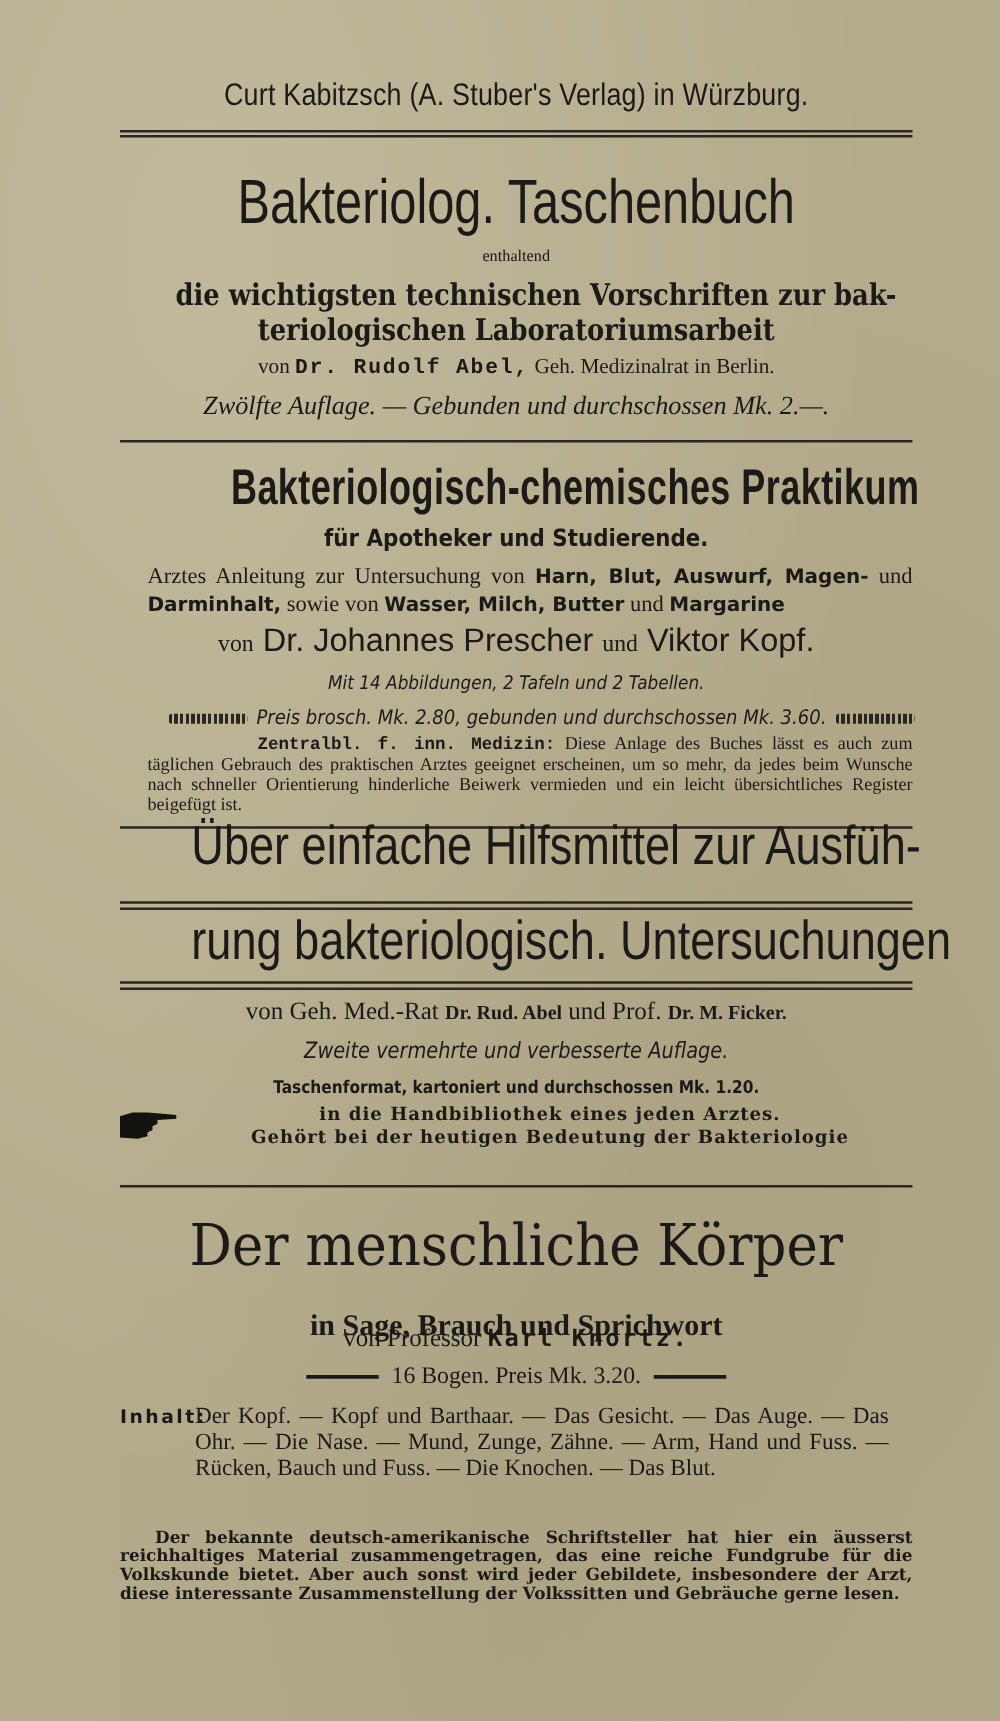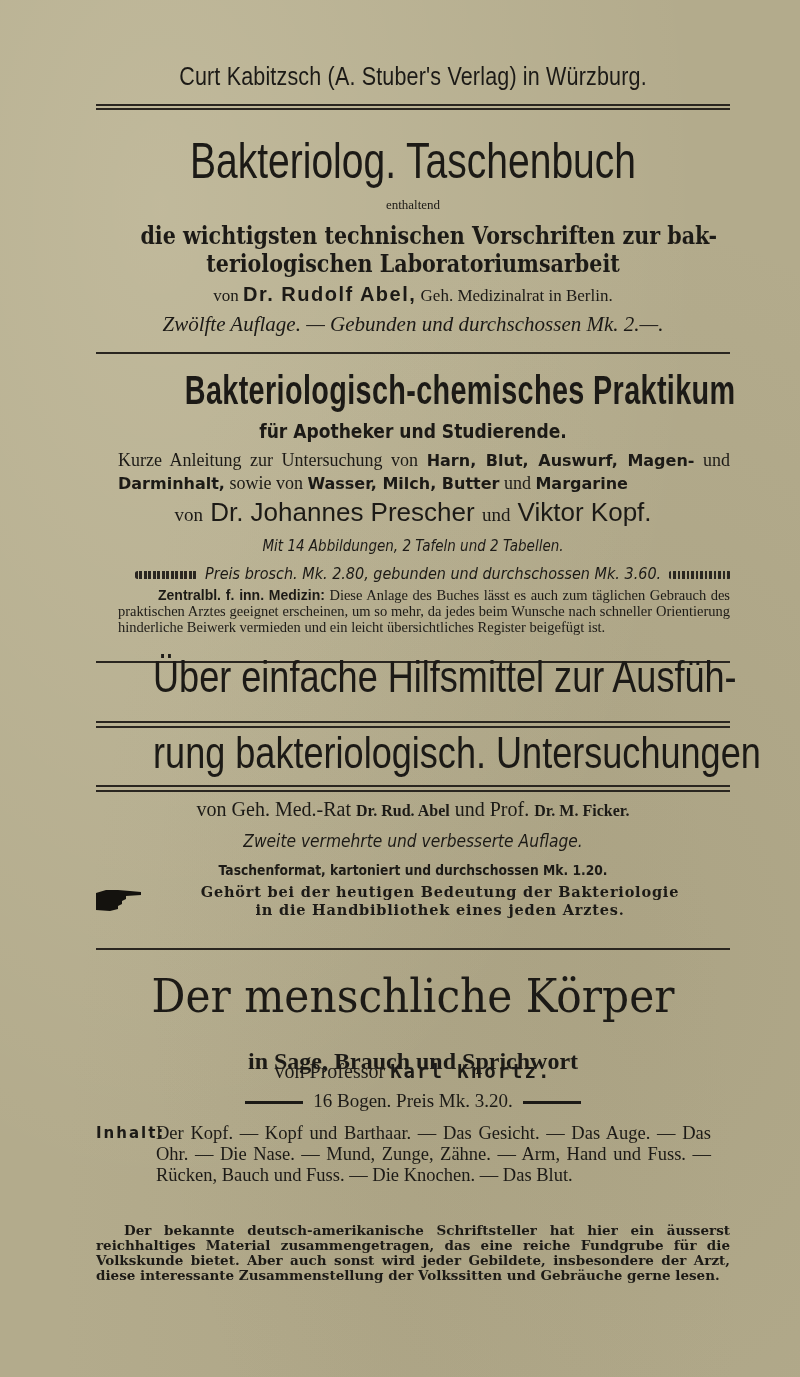--- a/index.html
+++ b/index.html
@@ -18,35 +18,35 @@
     .rule { position: absolute; left: 96px; width: 634px; height: 2px; background: #2a2620; }
     .dbl { position: absolute; left: 96px; width: 634px; height: 7px;
            border-top: 2px solid #2a2620; border-bottom: 2px solid #2a2620; box-sizing: border-box; }
 
     .publisher { top: 62px; font-size: 25px; letter-spacing: 0.2px; font-family: "Liberation Sans", sans-serif; transform: scaleX(0.86); transform-origin: center; }
     .title1 { top: 132px; font-size: 50px; font-family: "Liberation Sans", sans-serif; font-stretch: condensed; transform: scaleX(0.78); transform-origin: center; }
     .small-serif { font-family: "Liberation Serif", serif; }
     .enth { top: 197px; font-size: 13px; }
     .vors { top: 222px; font-size: 24px; font-weight: bold; font-family: "DejaVu Serif", serif; line-height: 28px; transform: scaleX(0.86); transform-origin: center; }
     .vonabel { top: 283px; font-size: 17px; }
-    .vonabel b { font-family: Liberation Sans, sans-serif; font-size: 20px; letter-spacing: 1.5px; }
+    .vonabel b { font-family: Liberation Mono, monospace; font-size: 17px; letter-spacing: 1.5px; }
     .aufl12 { top: 312px; font-size: 21px; font-style: italic; }
 
     .title2 { top: 368px; font-size: 40px; font-weight: bold; font-family: "Liberation Sans", sans-serif; transform: scaleX(0.72); transform-origin: center; letter-spacing: 0.5px; }
     .fuer { top: 420px; font-size: 19px; font-weight: bold; font-family: "DejaVu Sans", sans-serif; transform: scaleX(0.9); transform-origin: center; }
     .kurze { top: 449px; left: 118px; width: 612px; text-align: justify; font-size: 18px; line-height: 22px; white-space: normal; }
     .kurze b { font-family: "DejaVu Sans", sans-serif; font-size: 16px; }
     .vonpres { top: 497px; font-size: 26px; font-family: "Liberation Sans", sans-serif; }
     .vonpres .s { font-size: 19px; font-family: "Liberation Serif", serif; }
     .mit14 { top: 537px; font-size: 15px; font-style: italic; font-family: "DejaVu Sans", sans-serif; transform: scaleX(0.9); transform-origin: center; }
     .preis { top: 564px; font-size: 16px; font-style: italic; font-family: "DejaVu Sans", sans-serif; transform: scaleX(0.9); transform-origin: center; }
     .orn { display: inline-block; width: 70px; height: 8px; vertical-align: middle;
            background: repeating-linear-gradient(90deg, #2a2620 0 3px, transparent 3px 5px); border-radius: 3px; margin: 0 8px; }
     .review { top: 587px; left: 118px; width: 612px; font-size: 14.5px; line-height: 16px; white-space: normal; text-align: justify; font-family: "Liberation Serif", serif; }
-    .review b { font-family: Liberation Sans, sans-serif; font-size: 14px; }
+    .review b { font-family: Liberation Mono, monospace; font-size: 14px; margin-left: 48px; }
     .review .ind { padding-left: 40px; }
 
     .title3 { font-size: 44px; font-family: "Liberation Sans", sans-serif; transform: scaleX(0.82); transform-origin: center; }
     .t3a { top: 652px; }
     .t3b { top: 713px; }
     .vonficker { top: 775px; font-size: 20px; }
     .vonficker b { font-family: Liberation Serif, serif; font-size: 16px; }
     .zweite { top: 808px; font-size: 18px; font-style: italic; font-family: "DejaVu Sans", sans-serif; transform: scaleX(0.86); transform-origin: center; }
     .tasch { top: 841px; font-size: 14px; font-weight: bold; font-family: "DejaVu Sans", sans-serif; transform: scaleX(0.88); transform-origin: center; }
     .gehoert { top: 863px; left: 140px; width: 600px; font-size: 14.5px; line-height: 18px; font-weight: bold; font-family: "DejaVu Serif", serif; letter-spacing: 0.8px; }
@@ -85,21 +85,21 @@
       <span>Geh. Medizinalrat in Berlin.</span>
     </div>
     <div class="abs aufl12">Zwölfte Auflage. — Gebunden und durchschossen Mk. 2.—.</div>
   </section>
   <div class="rule" style="top:352px;"></div>
 
   <section>
     <div class="abs title2">Bakteriologisch-chemisches Praktikum</div>
     <div class="abs fuer">für Apotheker und Studierende.</div>
     <div class="abs kurze">
-      <span>Kurze Anleitung zur Untersuchung von</span>
+      <span>Arztes Anleitung zur Untersuchung von</span>
       <b>Harn, Blut, Auswurf, Magen-</b>
       <span>und</span>
       <b>Darminhalt,</b>
       <span>sowie von</span>
       <b>Wasser, Milch, Butter</b>
       <span>und</span>
       <b>Margarine</b>
     </div>
     <div class="abs vonpres">
       <span class="s">von</span>
@@ -128,22 +128,22 @@
       <b>Dr. Rud. Abel</b>
       <span>und Prof.</span>
       <b>Dr. M. Ficker.</b>
     </div>
     <div class="abs zweite" style="top:830px;">Zweite vermehrte und verbesserte Auflage.</div>
     <div class="abs tasch" style="top:862px;">Taschenformat, kartoniert und durchschossen Mk. 1.20.</div>
     <svg class="hand" style="top:887px;" viewBox="0 0 46 26">
       <path d="M0 6 L10 3 L22 3 L34 4 L45 5 L45 8 L30 9 L30 12 L26 14 L26 17 L22 19 L22 22 L14 24 L0 23 Z" fill="#14120e"></path>
     </svg>
     <div class="abs gehoert" style="top:883px;">
+      <div>in die Handbibliothek eines jeden Arztes.</div>
       <div>Gehört bei der heutigen Bedeutung der Bakteriologie</div>
-      <div>in die Handbibliothek eines jeden Arztes.</div>
     </div>
   </section>
   <div class="rule" style="top:948px;"></div>
 
   <section>
     <div class="abs title4">Der menschliche Körper</div>
     <div class="abs sage">in Sage, Brauch und Sprichwort</div>
     <div class="abs vonknortz">
       <span>von Professor</span>
       <b>Karl Knortz.</b>

